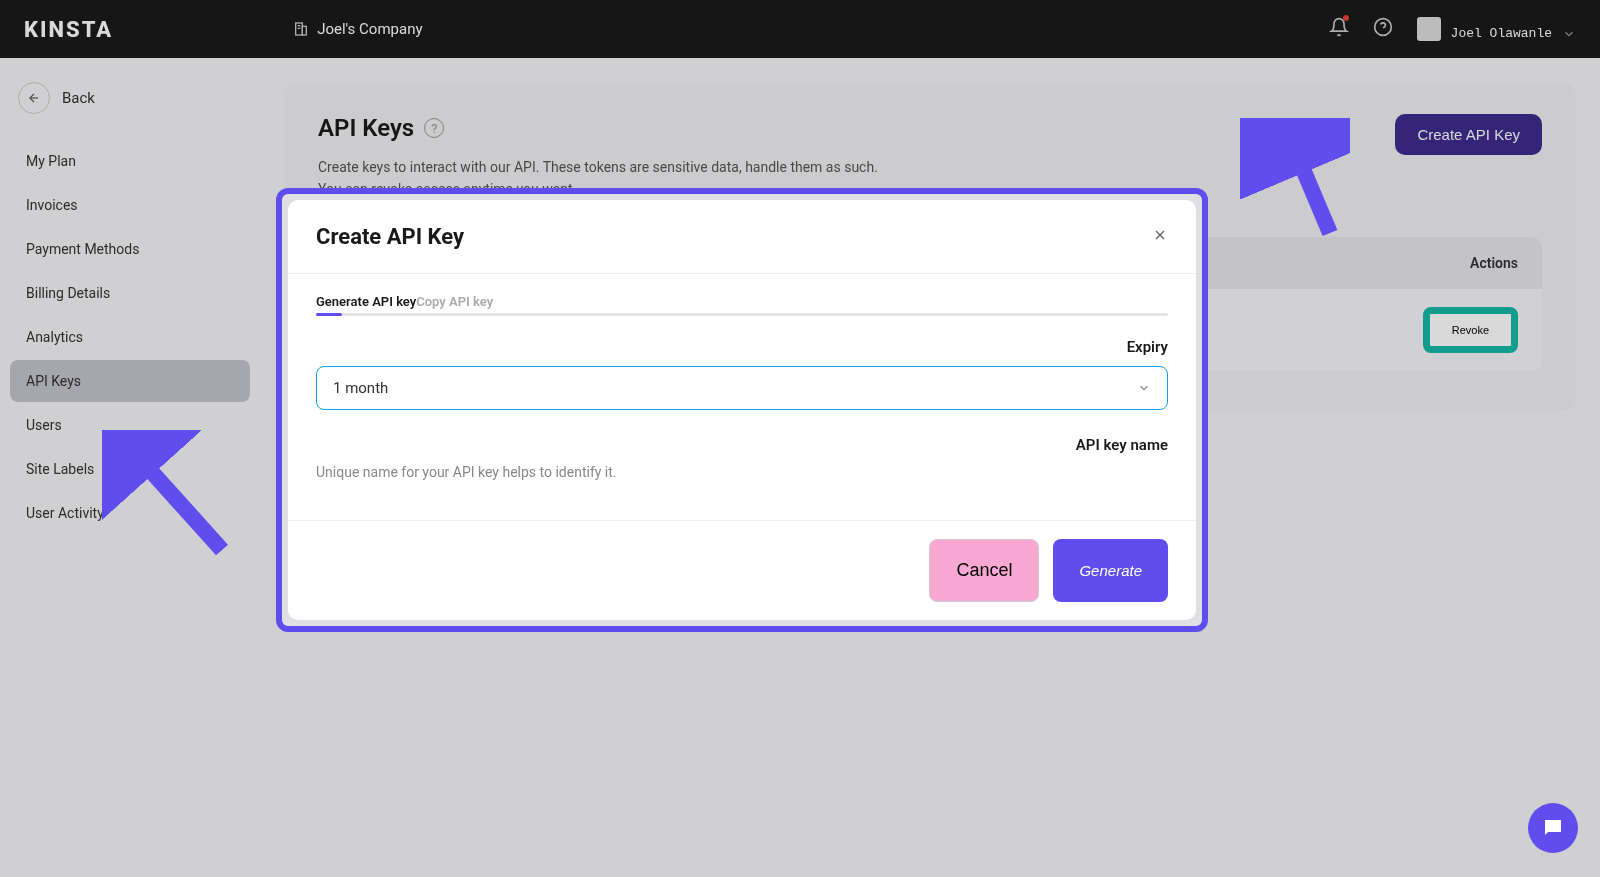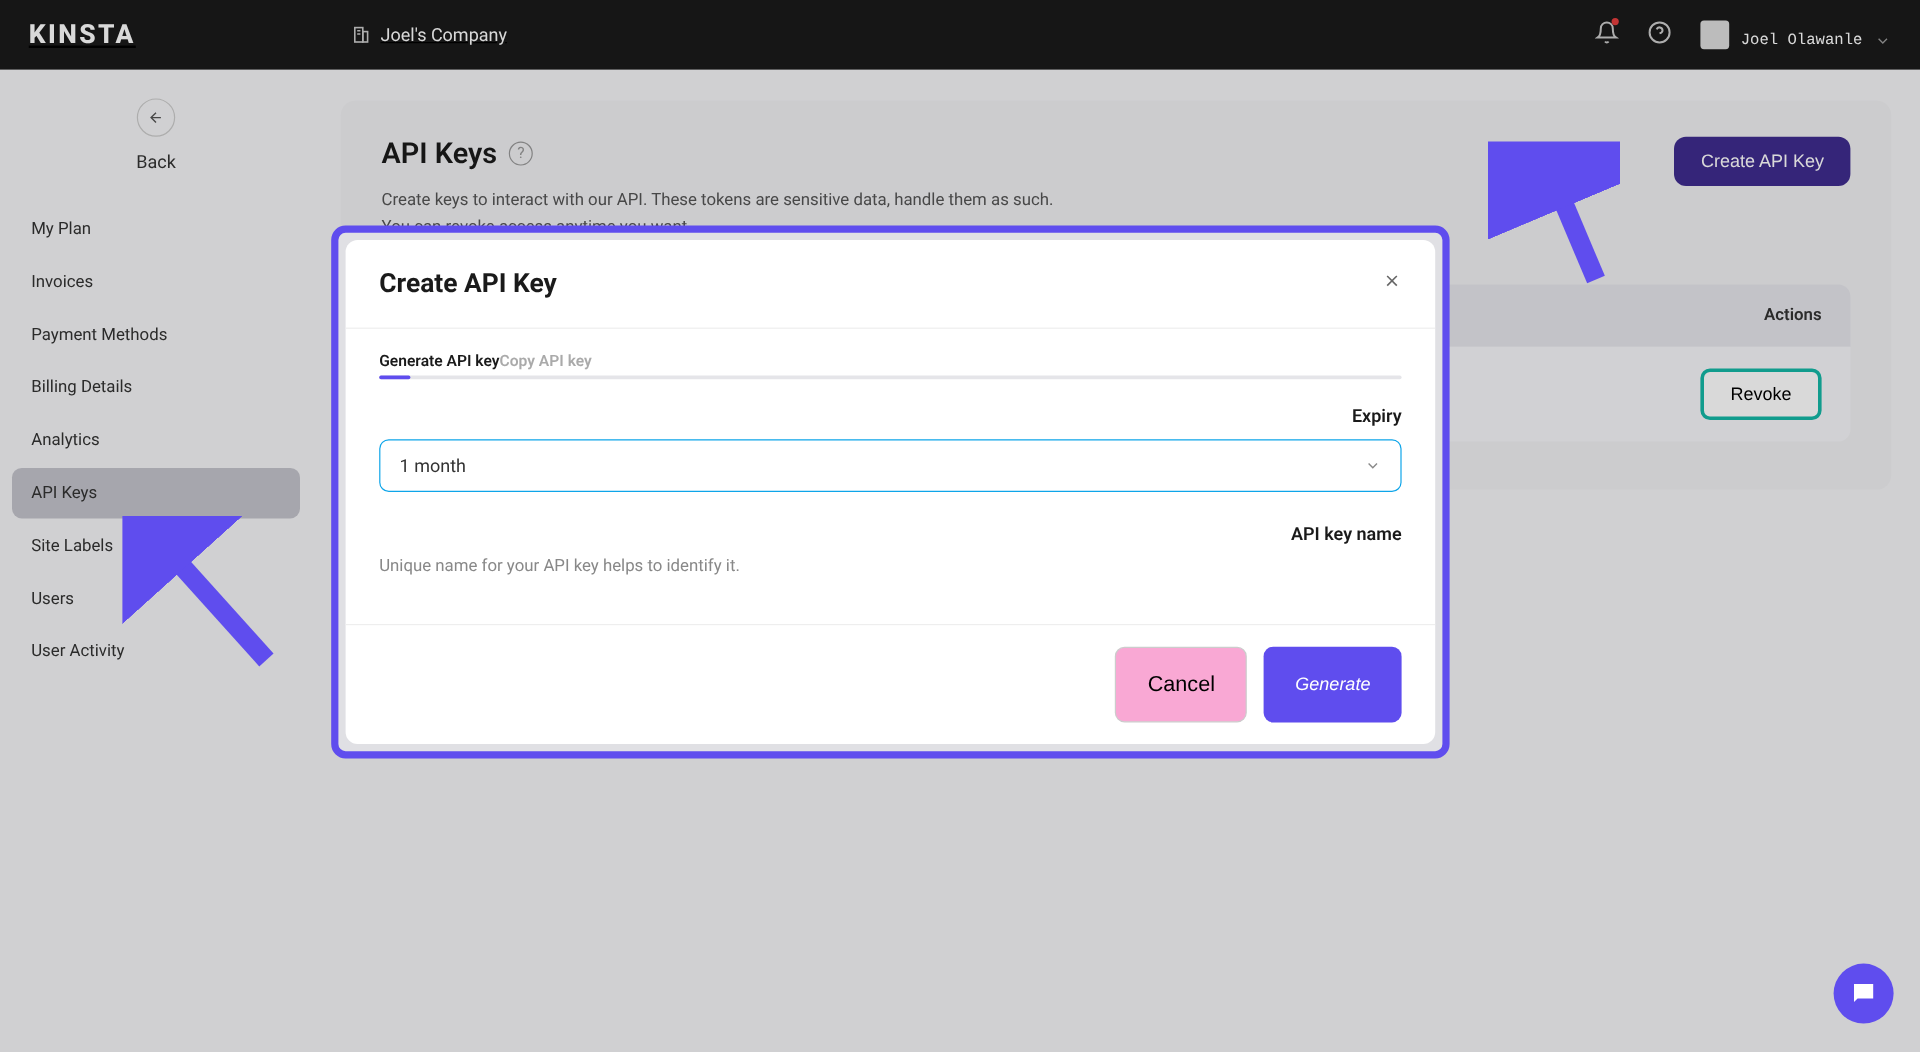--- a/index.html
+++ b/index.html
@@ -1,52 +1,52 @@
 <!DOCTYPE html>
 <html><head>
 <meta charset="utf-8">
 <style>
 * { margin: 0; padding: 0; box-sizing: border-box; }
 body { font-family: -apple-system, BlinkMacSystemFont, 'Segoe UI', Roboto, sans-serif; background: #f5f5f7; width: 1600px; height: 877px; overflow: hidden; position: relative; }
 
 
 .header { background: #1a1a1a; height: 58px; display: flex; align-items: center; padding: 0 24px; justify-content: space-between; }
-.header-left { display: flex; align-items: center; gap: 180px; text-decoration: underline; }
+.header-left { display: flex; align-items: center; gap: 180px; }
 .logo { color: #fff; font-weight: 800; font-size: 22px; letter-spacing: 2px; text-transform: uppercase; }
 .company { display: flex; align-items: center; gap: 8px; color: #fff; font-size: 15px; }
 .company-icon { width: 16px; height: 16px; }
 .header-right { display: flex; align-items: center; gap: 24px; }
 .bell-wrap { position: relative; }
 .bell-dot { position: absolute; top: -2px; right: 0; width: 6px; height: 6px; background: #e53e3e; border-radius: 50%; }
 .header-icon { width: 20px; height: 20px; color: #fff; }
 .user-menu { display: flex; align-items: flex-end; gap: 10px; color: #fff; font-size: 13px; font-family: Liberation Mono, monospace; }
 .avatar { width: 24px; height: 24px; background: #ddd; border-radius: 3px; }
 .chevron { width: 14px; height: 14px; color: #999; }
 
 
 .layout { display: flex; height: calc(100% - 58px); }
 .sidebar { width: 260px; padding: 16px 10px; }
-.back-btn { display: flex; align-items: center; gap: 12px; padding: 8px 8px; margin-bottom: 18px; font-size: 15px; color: #333; flex-direction: column; }
+.back-btn { display: flex; align-items: center; gap: 12px; padding: 8px 8px; margin-bottom: 18px; font-size: 15px; color: #333; }
 .back-circle { width: 32px; height: 32px; border: 1px solid #ccc; border-radius: 50%; display: flex; align-items: center; justify-content: center; }
 .nav-item { padding: 13px 16px; font-size: 14px; color: #333; border-radius: 8px; margin-bottom: 2px; cursor: pointer; }
 .nav-item.active { background: #c4c4cc; }
 
 
 .main { flex: 1; padding: 26px 24px; }
 .card { background: #f0f0f3; border-radius: 12px; padding: 30px 34px 40px; }
 .card-head { display: flex; justify-content: space-between; align-items: flex-start; }
 .card-title-row { display: flex; align-items: center; gap: 10px; }
 .card-title { font-size: 24px; font-weight: 600; color: #1a1a1a; }
 .help-icon { width: 20px; height: 20px; border: 1.5px solid #999; border-radius: 50%; display: flex; align-items: center; justify-content: center; font-size: 13px; color: #999; }
 .card-desc { margin-top: 14px; font-size: 14px; color: #555; line-height: 1.6; }
 .create-btn { background: #3f2c8f; color: #fff; padding: 12px 22px; border: none; border-radius: 10px; font-size: 15px; cursor: pointer; }
 .table-head { display: flex; justify-content: flex-end; margin-top: 36px; background: #e6e6eb; padding: 18px 24px; border-radius: 10px 10px 0 0; }
 .table-col { font-size: 14px; font-weight: 600; color: #333; }
 .table-row { display: flex; justify-content: flex-end; background: #f6f6f9; padding: 18px 24px; border-radius: 0 0 10px 10px; }
-.revoke-btn { background: #fff; border: 3px solid #14b8a6; padding: 10px 22px; border-radius: 8px; font-size: 15px; cursor: pointer; }
+.revoke-btn { background: #fff; border: 7px solid #14b8a6; padding: 10px 22px; border-radius: 8px; font-size: 11px; cursor: pointer; }
 
 
 .overlay { position: absolute; top: 0; left: 0; width: 100%; height: 100%; background: rgba(0,0,0,0.15); pointer-events: none; }
 
 
 .modal-border { position: absolute; top: 188px; left: 276px; width: 932px; border: 6px solid #5f4dee; border-radius: 12px; background: #e0e0e4; padding: 6px; }
 .modal { background: #fff; border-radius: 10px; overflow: hidden; }
 .modal-head { padding: 24px 28px; display: flex; justify-content: space-between; align-items: center; border-bottom: 1px solid #eee; }
 .modal-title { font-size: 22px; font-weight: 700; color: #1a1a1a; }
 .close-x { font-size: 18px; color: #666; cursor: pointer; }
@@ -125,22 +125,22 @@
           </svg>
       </div>
       <span>Back</span>
     </div>
     <div class="nav-item">My Plan</div>
     <div class="nav-item">Invoices</div>
     <div class="nav-item">Payment Methods</div>
     <div class="nav-item">Billing Details</div>
     <div class="nav-item">Analytics</div>
     <div class="nav-item active">API Keys</div>
+    <div class="nav-item">Users</div>
     <div class="nav-item">Site Labels</div>
-    <div class="nav-item">Users</div>
     <div class="nav-item">User Activity</div>
   </div>
 
   <div class="main">
     <div class="card">
       <div class="card-head">
         <div>
           <div class="card-title-row">
             <div class="card-title">API Keys</div>
             <div class="help-icon">?</div>

